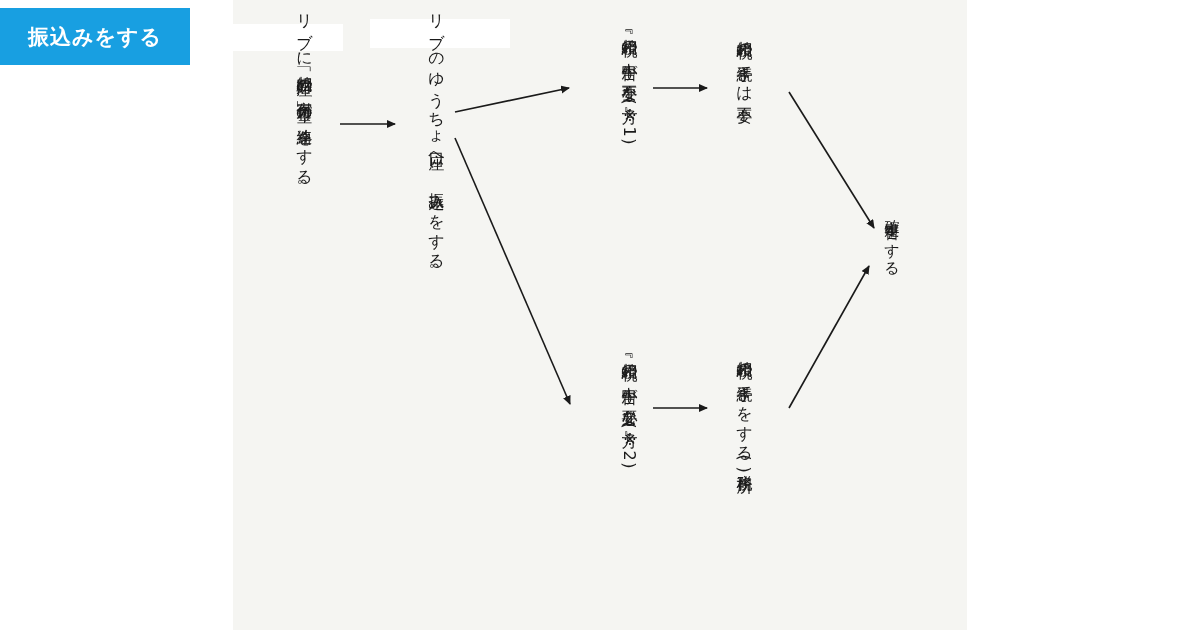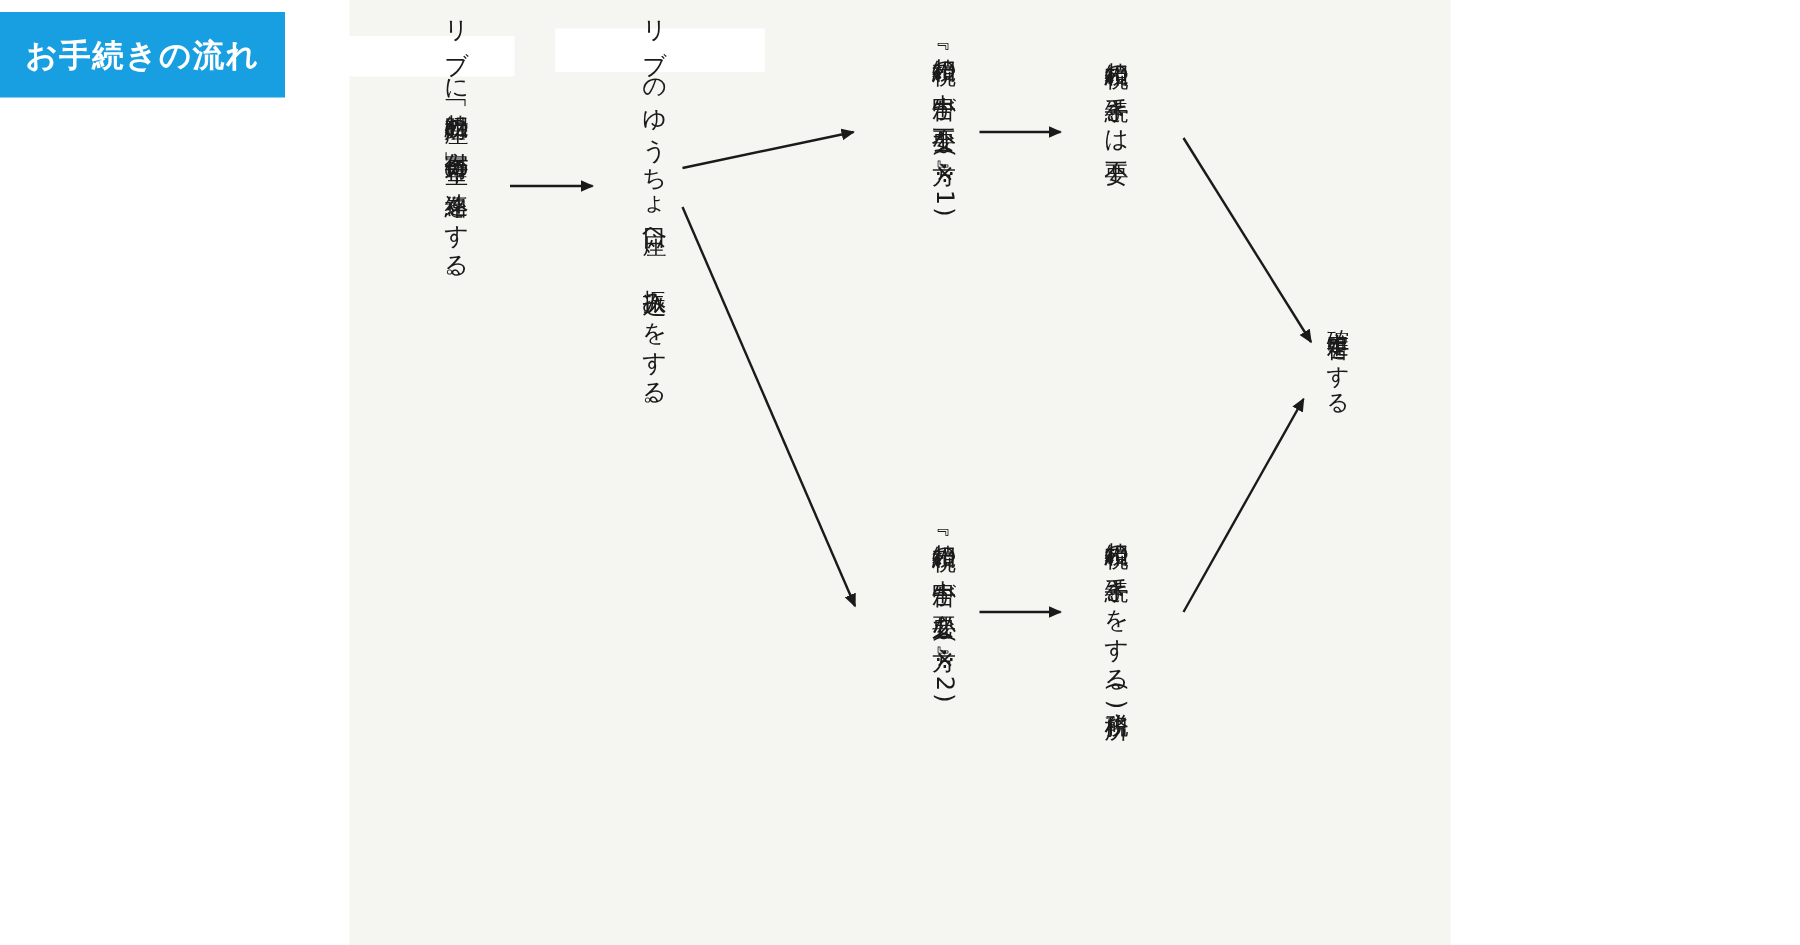--- a/index.html
+++ b/index.html
@@ -74,21 +74,21 @@
   .step4a { left: 500px; top: 28px; }
   .step4b { left: 500px; top: 348px; }
   .step5  { left: 648px; top: 208px; font-size: 15px; }
 </style>
 </head>
 <body>
 
 <div class="canvas">
 
   <div class="badge">
-    <span>お手続きの流れ</span>
+    <span>振込みをする</span>
   </div>
 
   <div class="panel">
 
     <svg class="arrows" viewBox="0 0 734 630" xmlns="http://www.w3.org/2000/svg">
       <defs>
         <marker id="ah" markerWidth="10" markerHeight="9" refX="8" refY="4" orient="auto" markerUnits="userSpaceOnUse">
           <path d="M0,0 L9,4 L0,8 z" fill="#1a1a1a"></path>
         </marker>
       </defs>

